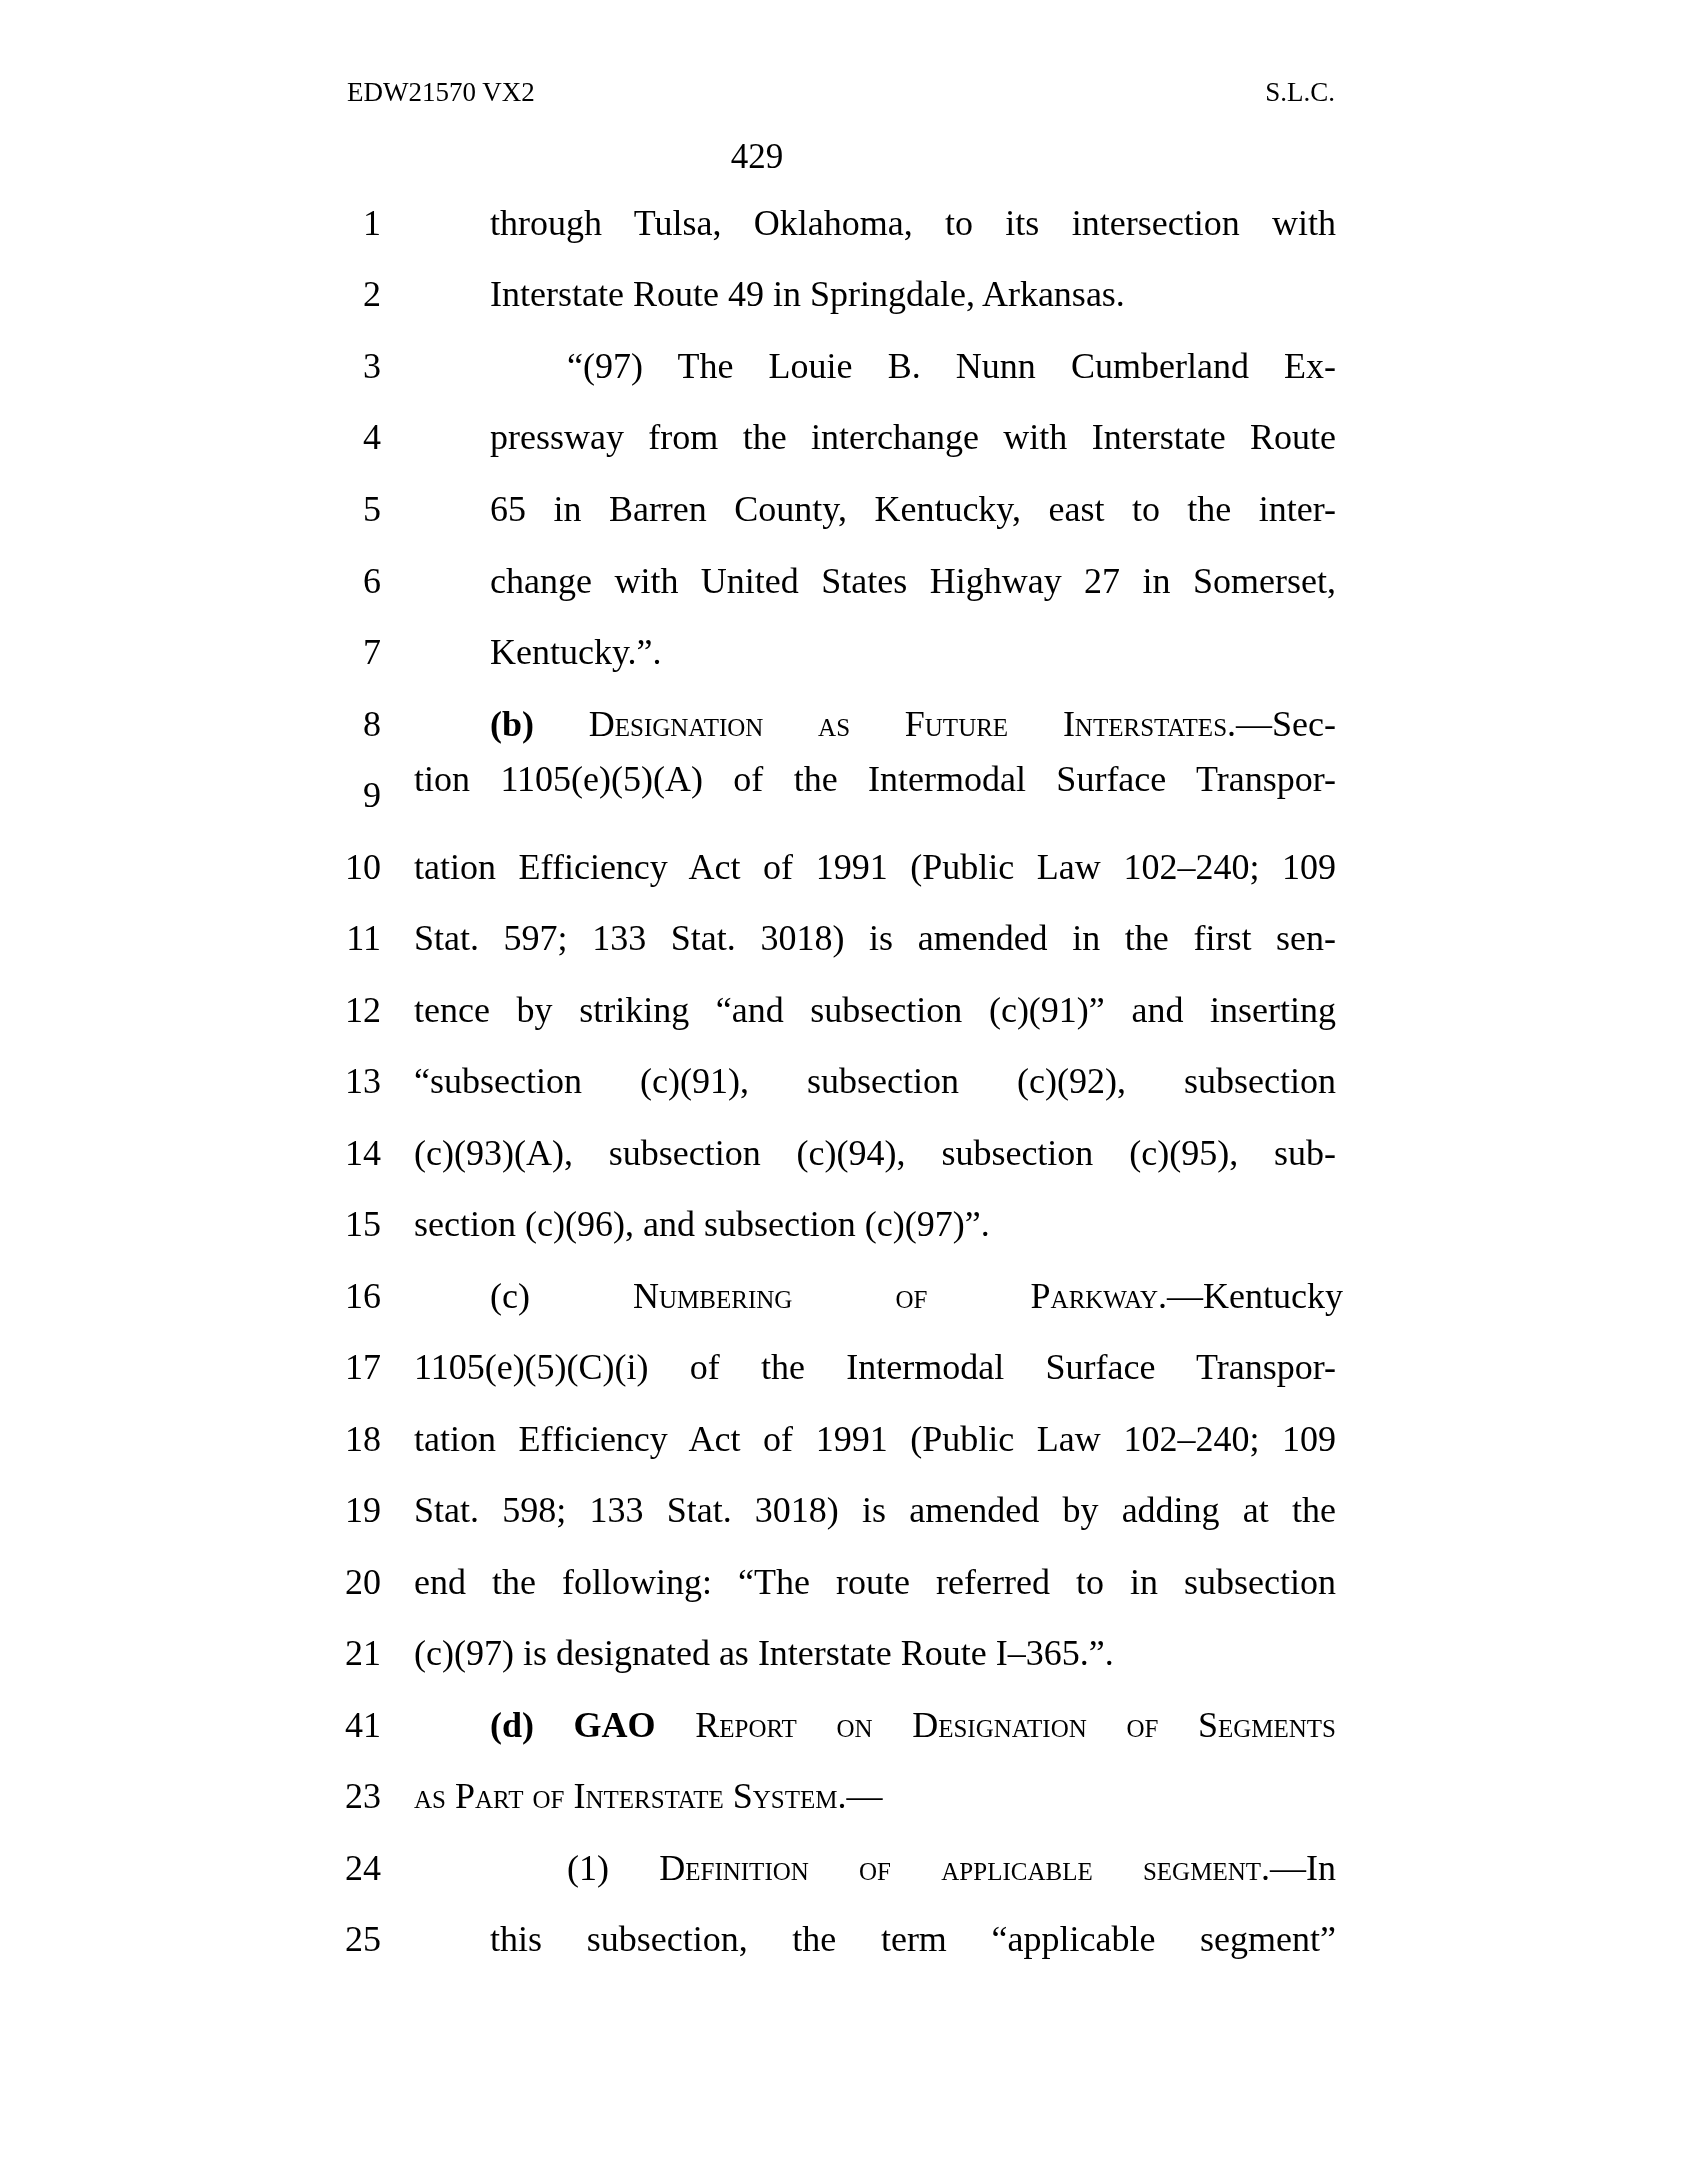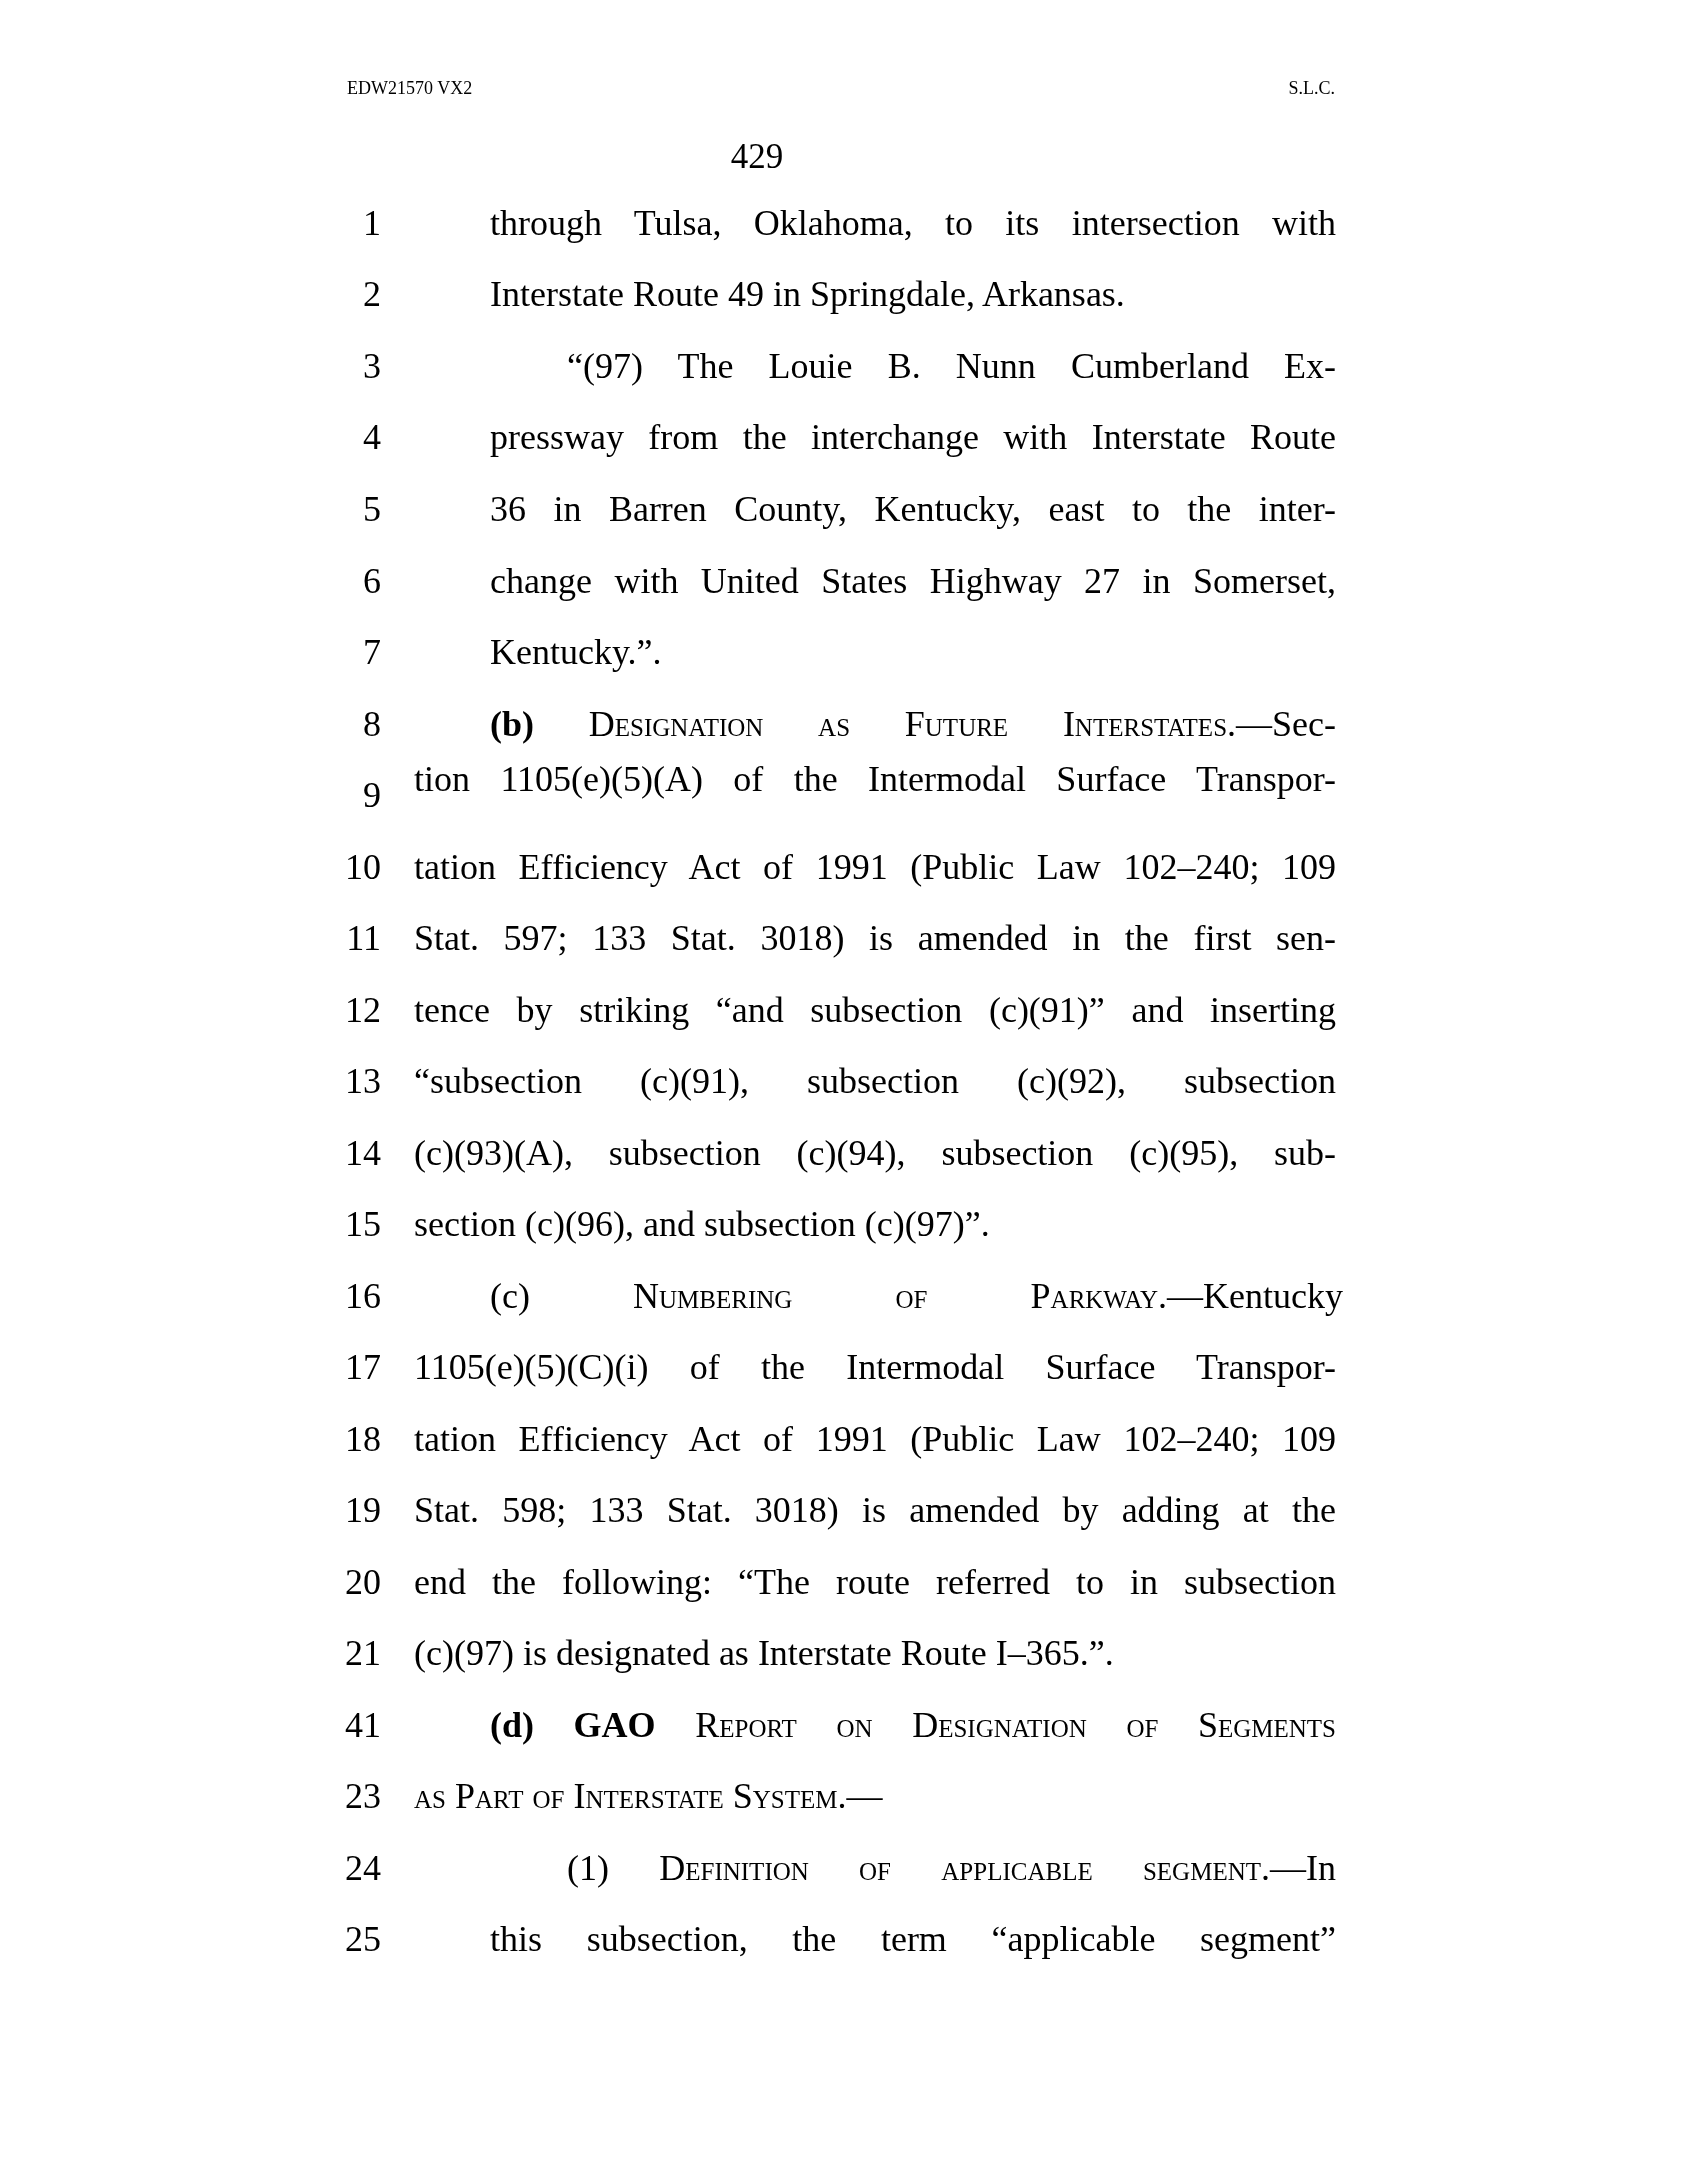--- a/index.html
+++ b/index.html
@@ -1,18 +1,18 @@
 <!DOCTYPE html>
 <html><head>
 <meta charset="utf-8">
 <style>
   html, body { margin: 0; padding: 0; background: #ffffff; }
   body { width: 1683px; height: 2178px; position: relative; overflow: hidden;
          font-family: "Liberation Serif", serif; color: #000; }
-  .hdr { position: absolute; font-size: 18px; line-height: 1; font-family: Liberation Serif, serif; }
+  .hdr { position: absolute; font-size: 27px; line-height: 1; font-family: Liberation Serif, serif; }
   #hdr-left { left: 347px; top: 79px; }
   #hdr-right { right: 348px; top: 79px; }
   #page-num { position: absolute; left: 0; width: 1514px; text-align: center;
               top: 139px; font-size: 35px; line-height: 1; }
   .ln { position: absolute; width: 59px; left: 322px; text-align: right;
         font-size: 36px; line-height: 1; }
   .tx { position: absolute; right: 347px; font-size: 36px; line-height: 1;
         text-align: justify; text-align-last: justify; white-space: nowrap; }
   .tx.last { text-align-last: left; }
   .tx .inner { display: inline-block; width: 100%; text-align: justify; text-align-last: justify; white-space: normal; }
@@ -34,21 +34,21 @@
 <div id="body-lines">
     <div class="ln" style="top: 205px;">1</div>
     <div class="tx i1" style="top: 205px;"><span class="inner"><span>through Tulsa, Oklahoma, to its intersection with</span></span></div>
     <div class="ln" style="top: 276px;">2</div>
     <div class="tx i1 last" style="top: 276px;"><span class="inner"><span>Interstate Route 49 in Springdale, Arkansas.</span></span></div>
     <div class="ln" style="top: 348px;">3</div>
     <div class="tx i2" style="top: 348px;"><span class="inner"><span>“(97) The Louie B. Nunn Cumberland Ex-</span></span></div>
     <div class="ln" style="top: 419px;">4</div>
     <div class="tx i1" style="top: 419px;"><span class="inner"><span>pressway from the interchange with Interstate Route</span></span></div>
     <div class="ln" style="top: 491px;">5</div>
-    <div class="tx i1" style="top: 491px;"><span class="inner"><span>36 in Barren County, Kentucky, east to the inter-</span></span></div>
+    <div class="tx i1" style="top: 491px;"><span class="inner"><span>65 in Barren County, Kentucky, east to the inter-</span></span></div>
     <div class="ln" style="top: 563px;">6</div>
     <div class="tx i1" style="top: 563px;"><span class="inner"><span>change with United States Highway 27 in Somerset,</span></span></div>
     <div class="ln" style="top: 634px;">7</div>
     <div class="tx i1 last" style="top: 634px;"><span class="inner"><span>Kentucky.”.</span></span></div>
     <div class="ln" style="top: 706px;">8</div>
     <div class="tx i1" style="top: 706px;"><span class="inner"><span class="b">(b) </span><span class="sc">Designation as Future Interstates.</span><span>—Sec-</span></span></div>
     <div class="ln" style="top: 777px;">9</div>
     <div class="tx i0" style="top: 761px;"><span class="inner"><span>tion 1105(e)(5)(A) of the Intermodal Surface Transpor-</span></span></div>
     <div class="ln" style="top: 849px;">10</div>
     <div class="tx i0" style="top: 849px;"><span class="inner"><span>tation Efficiency Act of 1991 (Public Law 102–240; 109</span></span></div>

